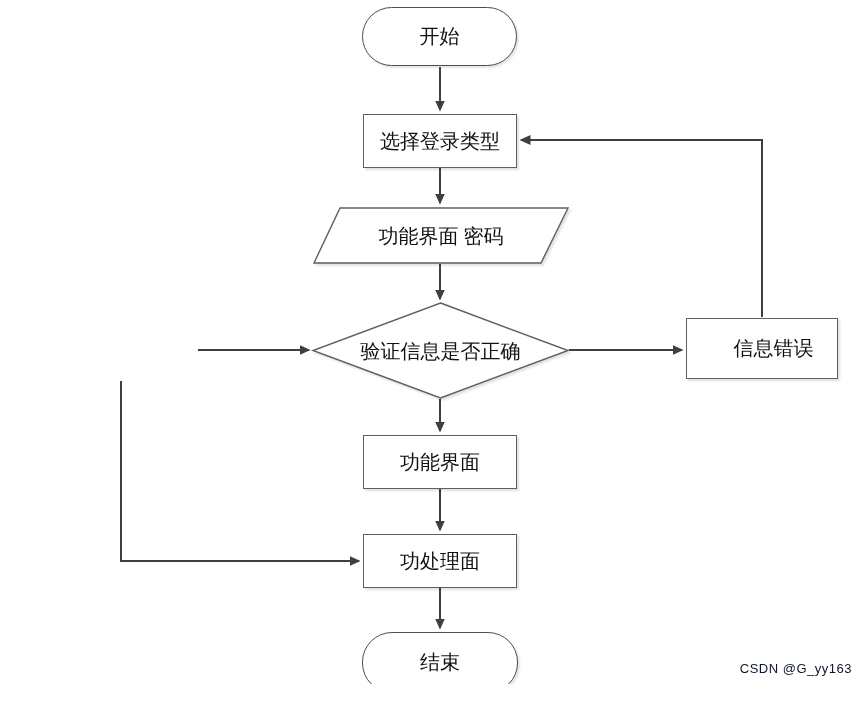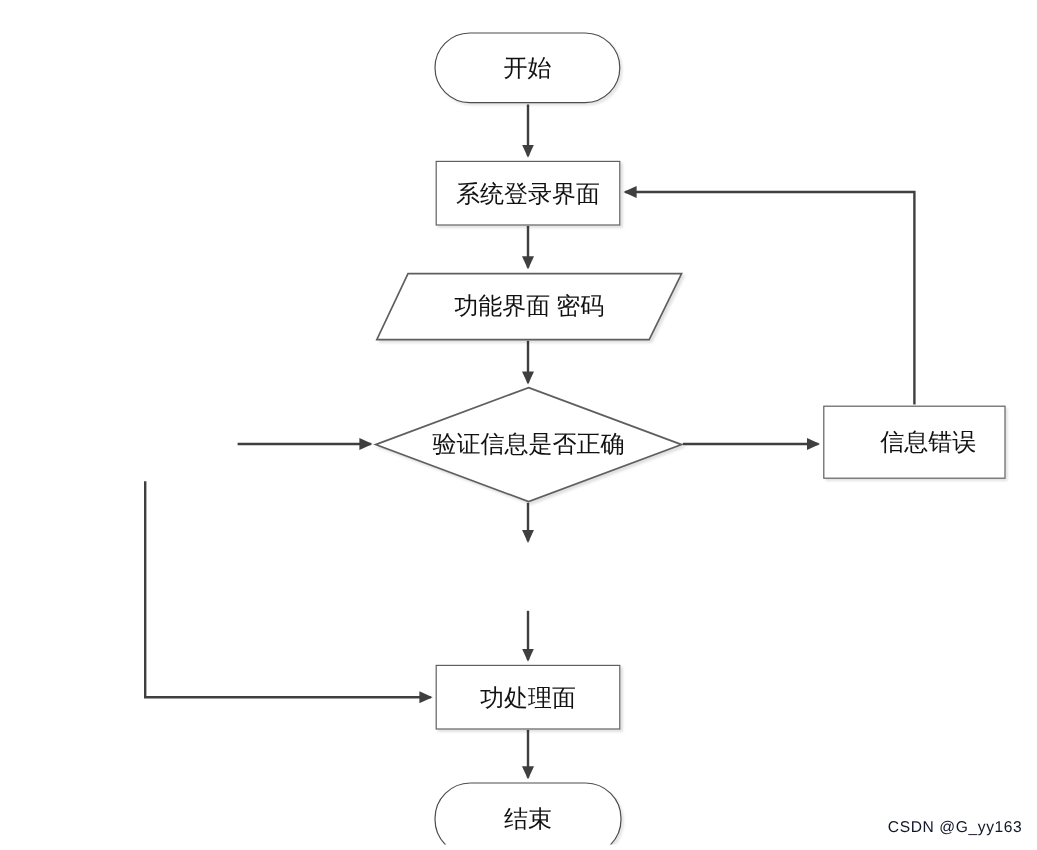--- a/index.html
+++ b/index.html
@@ -4,21 +4,20 @@
 <style>
   * { margin: 0; padding: 0; box-sizing: border-box; }
   html, body { background: #ffffff; }
   .canvas {
     position: relative;
     width: 864px;
     height: 684px;
     background: #ffffff;
     font-family: "Liberation Serif", "DejaVu Serif", serif;
     overflow: hidden;
-    margin-top: 20px;
   }
   .edges {
     position: absolute;
     left: 0; top: 0;
     width: 864px; height: 708px;
     z-index: 0;
   }
   .node {
     position: absolute;
     z-index: 1;
@@ -88,21 +87,21 @@
       <polyline points="762,317 762,140 521,140" marker-end="url(#arrow)"></polyline>
       <polyline points="121,381 121,561 359,561" marker-end="url(#arrow)"></polyline>
     </g>
   </svg>
 
   <div class="node terminator" style="left:362px; top:7px; width:155px; height:59px;">
     <span>开始</span>
   </div>
 
   <div class="node rect" style="left:363px; top:114px; width:154px; height:54px;">
-    <span>系统登录界面</span>
+    <span>选择登录类型</span>
   </div>
 
   <div class="node shaped" style="left:313px; top:207px; width:256px; height:57px;">
     <svg width="256" height="57" viewBox="0 0 256 57">
       <polygon points="27,1 255,1 228,56 1,56" fill="#ffffff" stroke="#5f5f5f" stroke-width="1.4" style="filter: drop-shadow(2px 2px 1px rgba(0,0,0,0.12));"></polygon>
     </svg>
     <span class="shape-label">
       <span style="display:block">功能界面 密码</span>
     </span>
   </div>
@@ -112,20 +111,23 @@
       <polygon points="128.5,1 256,48.5 128.5,96 1,48.5" fill="#ffffff" stroke="#5f5f5f" stroke-width="1.4" style="filter: drop-shadow(2px 2px 1px rgba(0,0,0,0.12));"></polygon>
     </svg>
     <span class="shape-label">验证信息是否正确</span>
   </div>
 
 
   <div class="node rect" style="left:686px; top:318px; width:152px; height:61px;padding-left:23px;">
     <span>信息错误</span>
   </div>
 
+  <div class="node rect" style="left:363px; top:435px; width:154px; height:54px;">
+    <span>功能界面</span>
+  </div>
 
   <div class="node terminator" style="left:362px; top:632px; width:156px; height:61px;">
     <span>结束</span>
   </div>
 
   <div class="node rect" style="left:363px; top:534px; width:154px; height:54px;">
     <span>功处理面</span>
   </div>
 
   <div class="watermark">CSDN @G_yy163</div>

